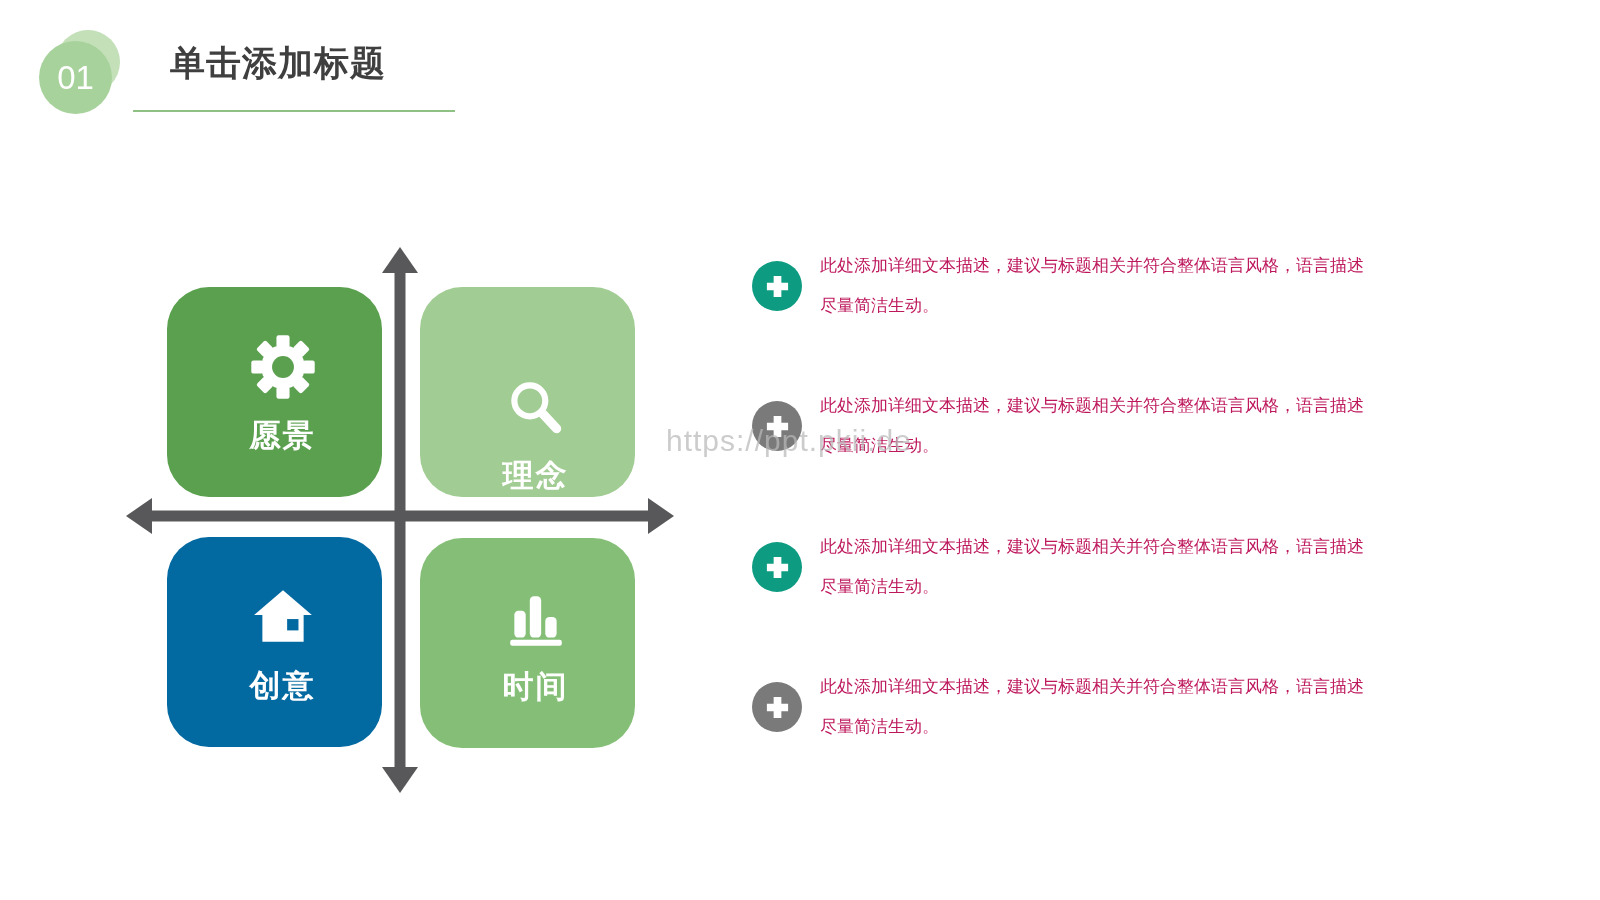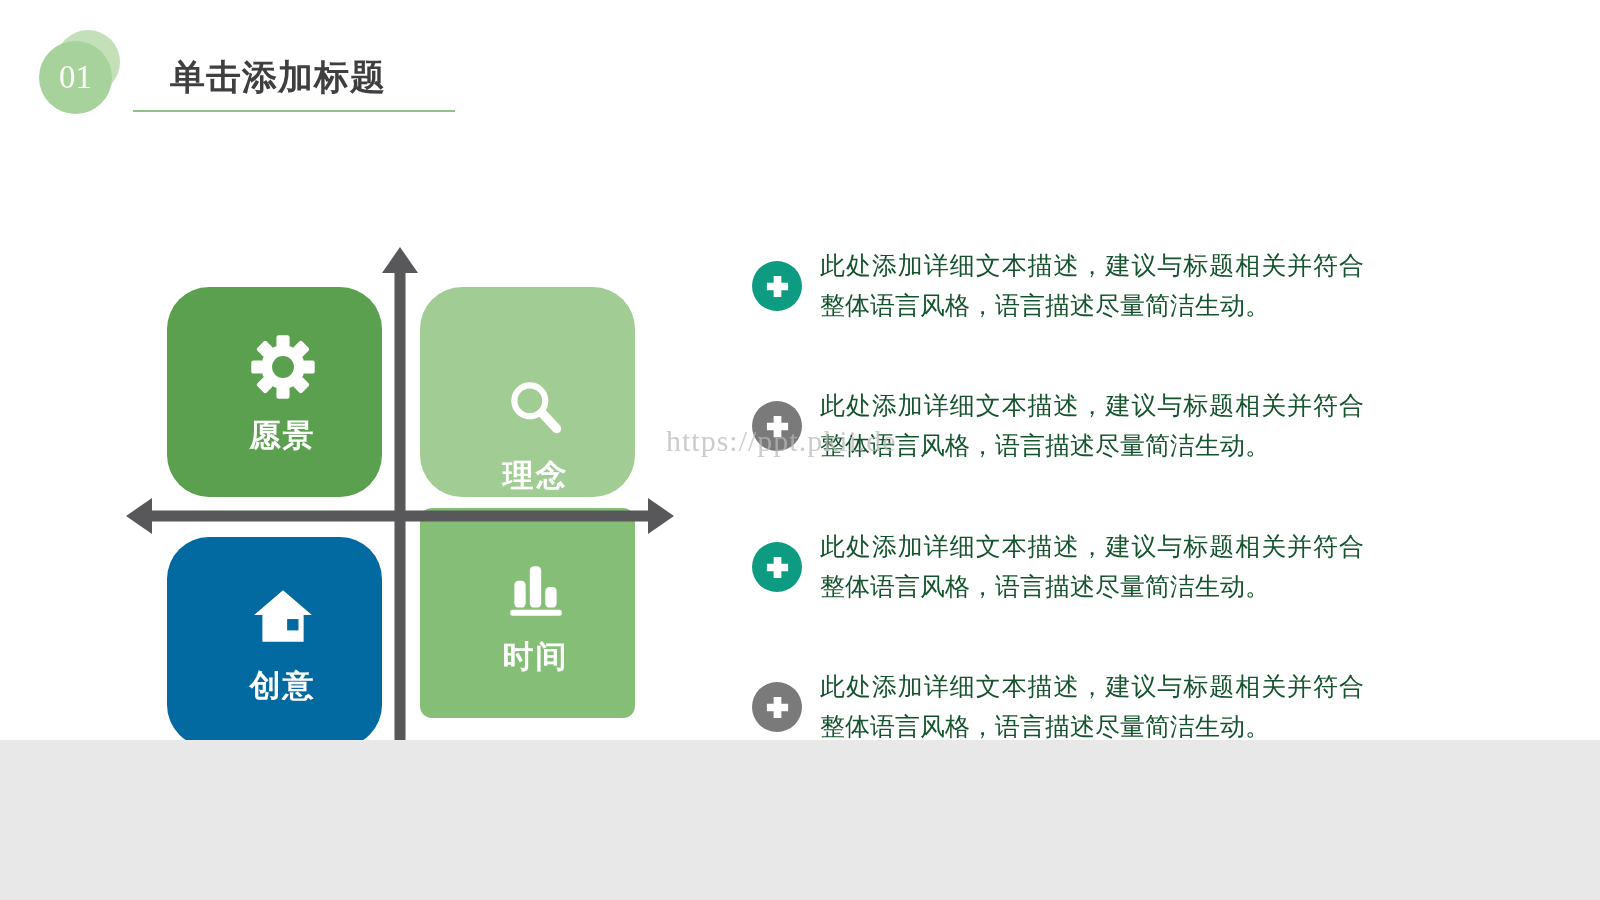--- a/index.html
+++ b/index.html
@@ -1,40 +1,40 @@
 <!DOCTYPE html>
 <html><head>
 <meta charset="utf-8">
 <style>
   * { margin: 0; padding: 0; box-sizing: border-box; }
   html, body { background: #e8e8e8; }
   .slide {
     position: relative;
     width: 1600px;
-    height: 740px;
+    height: 900px;
     background: #ffffff;
     overflow: hidden;
-    font-family: Liberation Serif, serif;
+    font-family: Liberation Sans, sans-serif;
   }
 
   
   .num-ghost {
     position: absolute; left: 56px; top: 30px;
     width: 64px; height: 64px; border-radius: 50%;
     background: #c3e0b8;
   }
   .num-circle {
     position: absolute; left: 39px; top: 41px;
     width: 73px; height: 73px; border-radius: 50%;
     background: #a8d29b;
     display: flex; align-items: center; justify-content: center;
     color: #ffffff; font-size: 33px; font-weight: 400;
   }
   .slide-title {
-    position: absolute; left: 170px; top: 54px;
+    position: absolute; left: 170px; top: 40px;
     font-size: 35px; color: #3f3f3f; font-weight: 600;
     letter-spacing: 1px;
   }
   .title-underline {
     position: absolute; left: 133px; top: 110px;
     width: 322px; height: 2px; background: #8fc084;
   }
 
   
   .qbox {
@@ -48,21 +48,21 @@
   }
   .qbox .qicon { height: 76px; display: flex; align-items: center; justify-content: center; }
   .qbox .qlabel {
     margin-top: 10px;
     color: #ffffff; font-size: 31px; font-weight: bold;
     letter-spacing: 2px;
   }
   #box-tl { left: 167px; top: 287px; }
   #box-tr { left: 420px; top: 287px; }
   #box-bl { left: 167px; top: 537px; }
-  #box-br { left: 420px; top: 508px; border-radius: 12px; }
+  #box-br { left: 420px; top: 538px; }
 
   .axis-svg { position: absolute; left: 125px; top: 246px; }
 
   
   .bullet-row {
     position: absolute; left: 752px;
     width: 612px; height: 80px;
     display: flex; align-items: center;
   }
   #bullet-0 { top: 246px; }
@@ -70,21 +70,21 @@
   #bullet-2 { top: 527px; }
   #bullet-3 { top: 667px; }
   .bullet-icon {
     flex: 0 0 50px;
     width: 50px; height: 50px; border-radius: 50%;
     display: flex; align-items: center; justify-content: center;
     margin-right: 18px;
   }
   .bullet-text {
     width: 544px;
-    font-size: 25px; line-height: 40px; color: #14532d;
+    font-size: 17px; line-height: 40px; color: #be185d;
     text-align: justify;
   }
 
   
   .watermark {
     position: absolute; left: 666px; top: 424px;
     font-size: 30px; color: rgba(185,185,185,0.72);
     letter-spacing: 1px; z-index: 60;
     pointer-events: none;
   }

